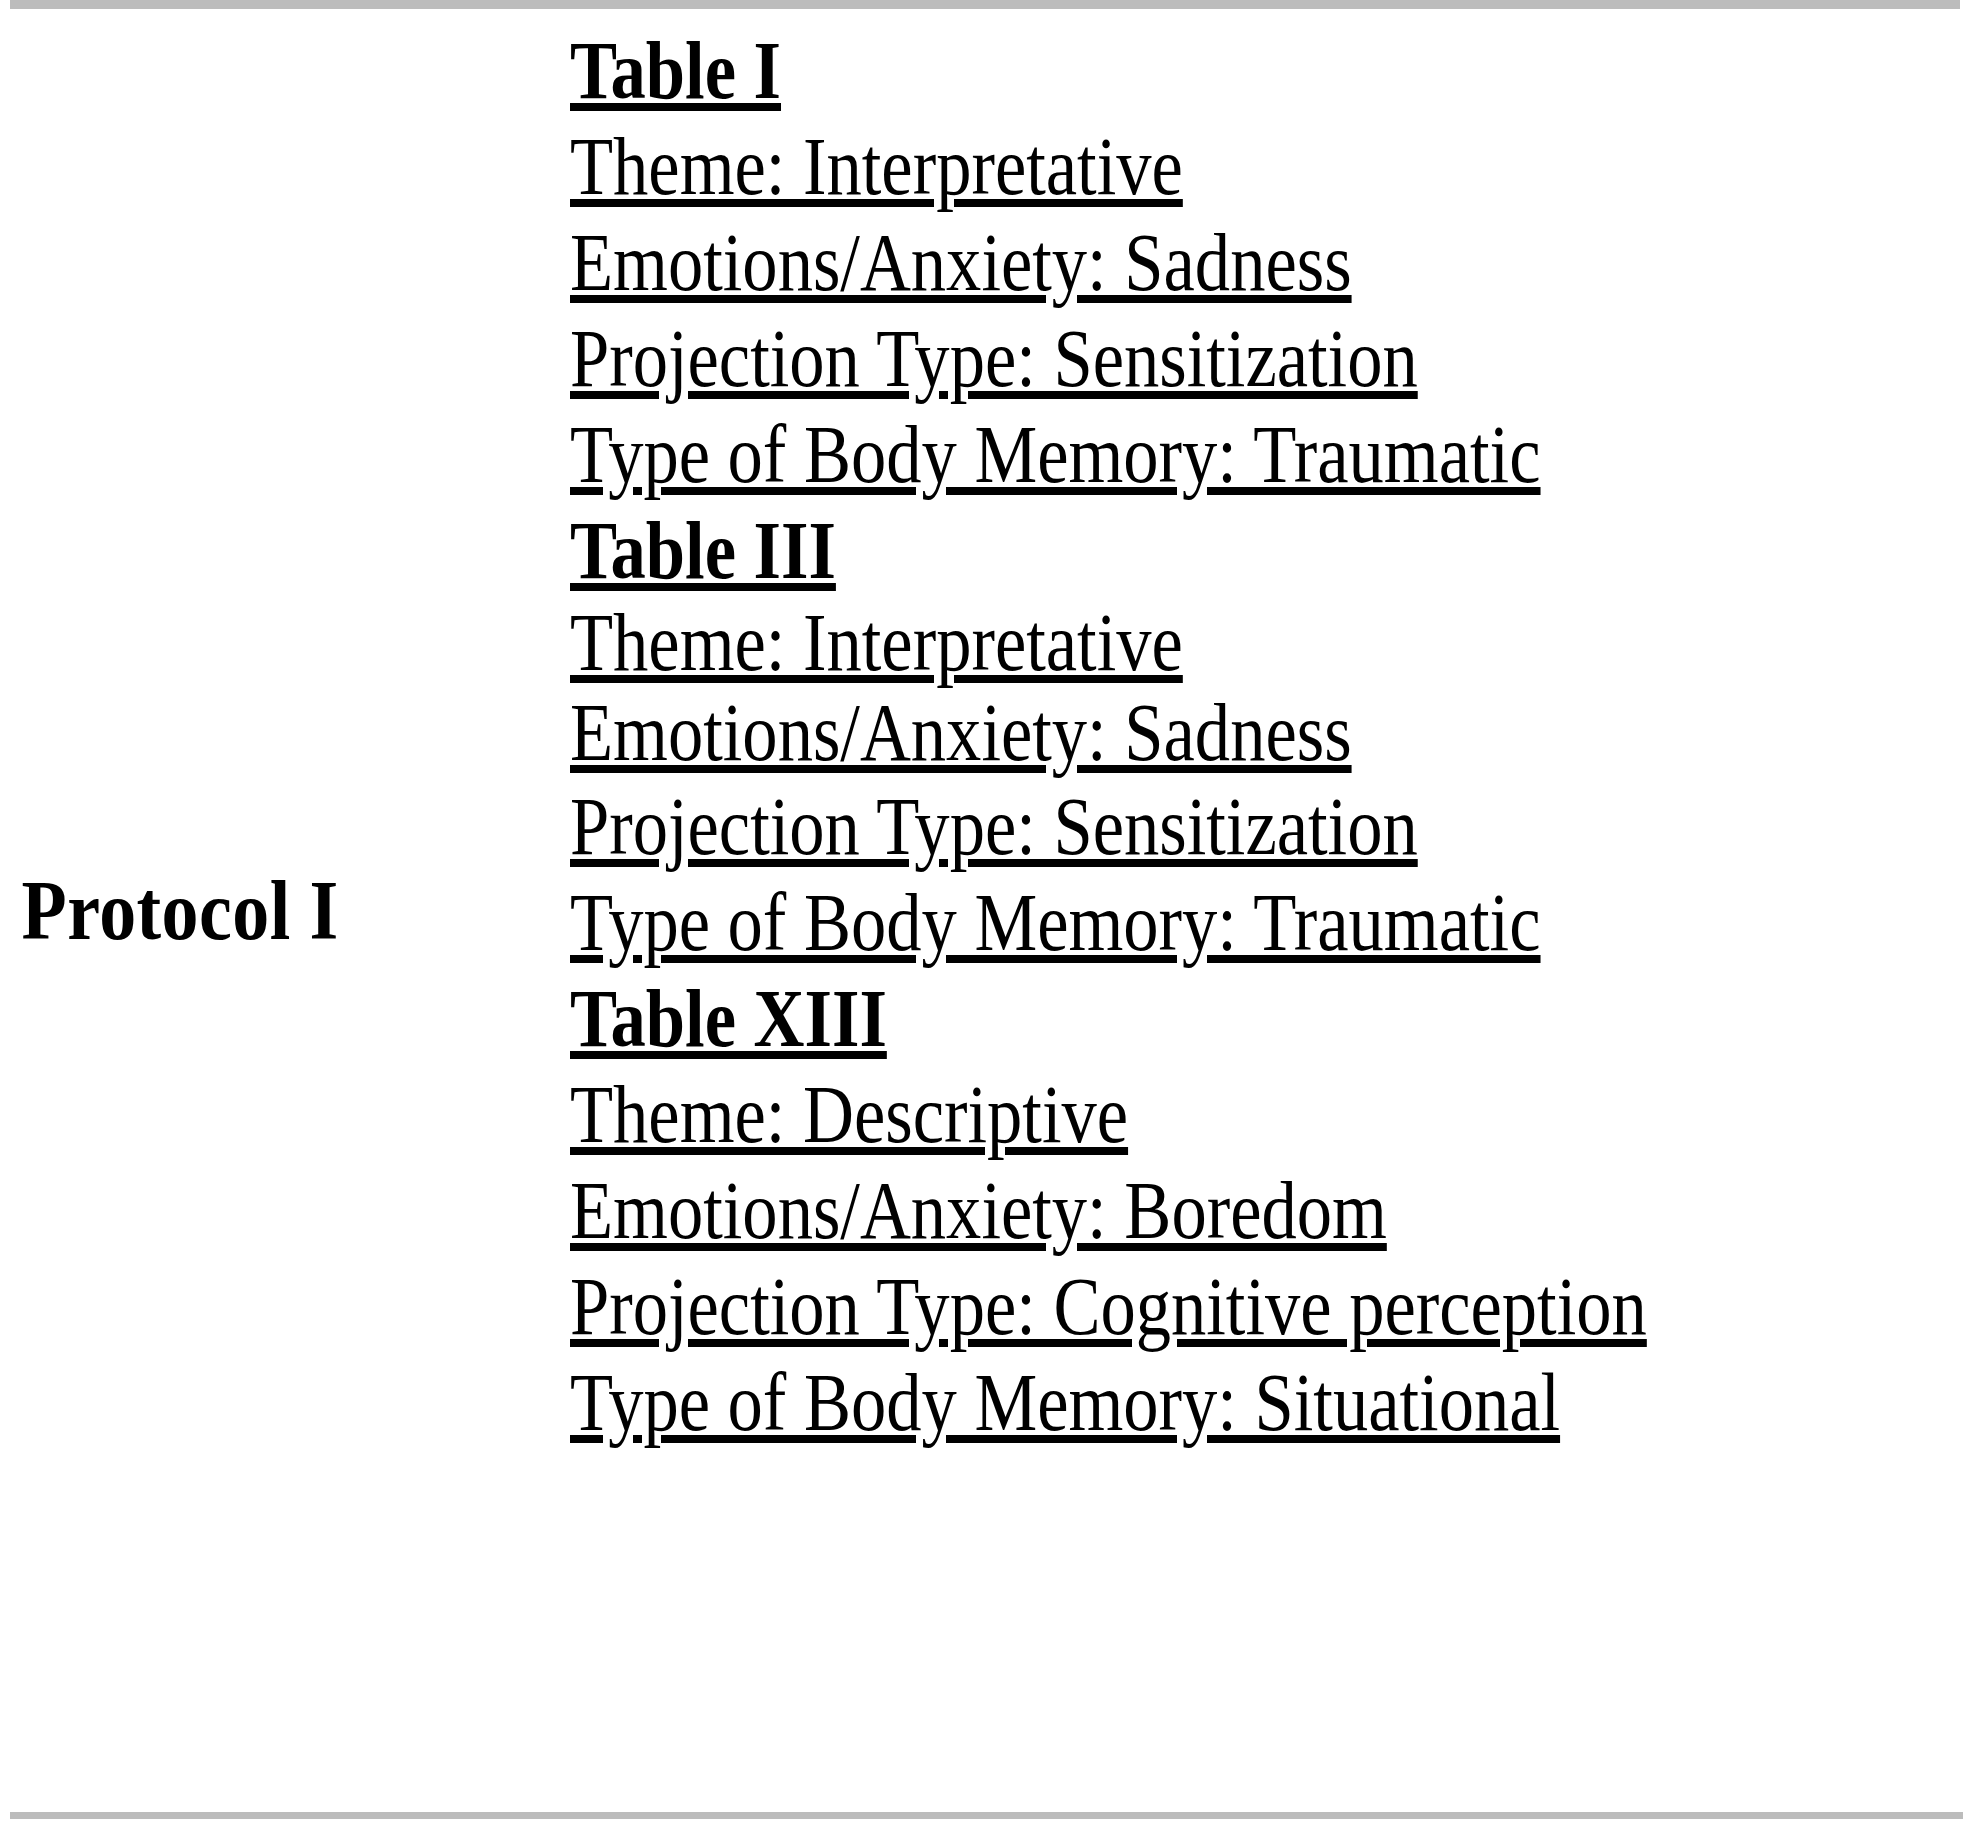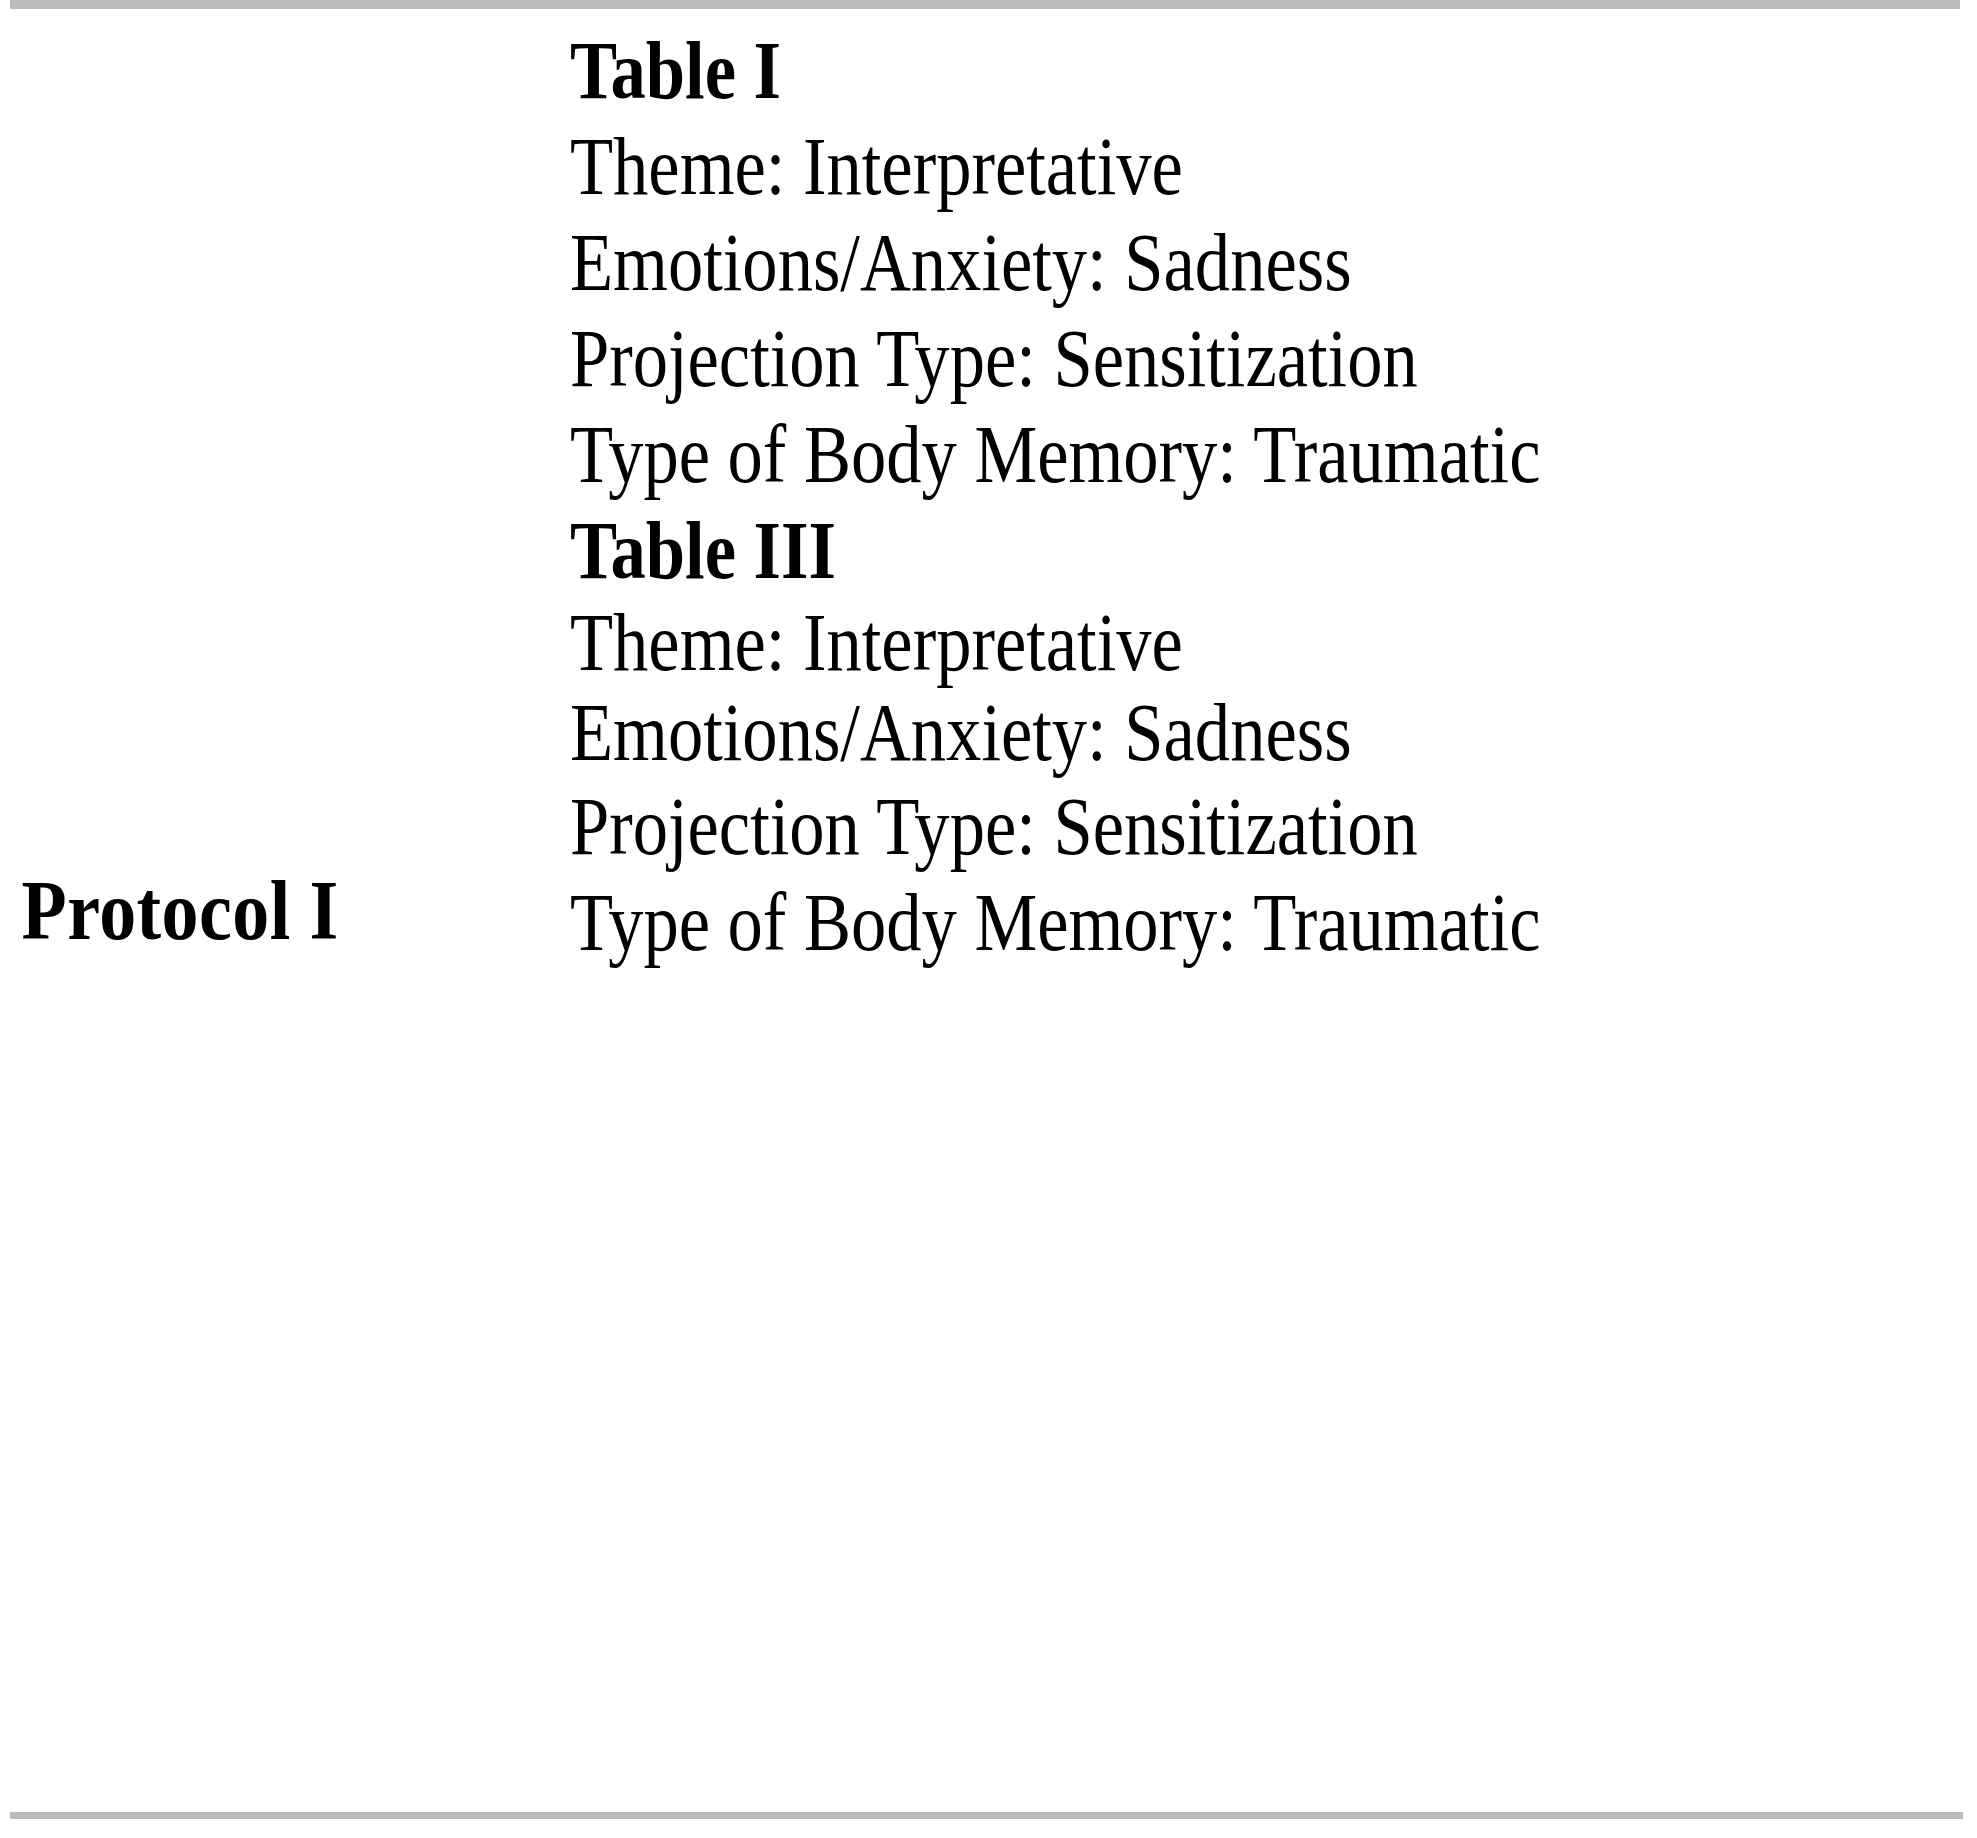--- a/index.html
+++ b/index.html
@@ -74,20 +74,21 @@
 
   .col-content {
     flex: 1 1 auto;
     display: block;
     padding-top: 14px;
     box-sizing: border-box;
   }
 
   .entry {
     display: block;
+    text-decoration: underline;
   }
 
   .entry-title {
     font-size: 82px;
     font-weight: bold;
     line-height: 96px;
     height: 96px;
     white-space: nowrap;
     transform: scaleX(0.86);
     transform-origin: left center;
@@ -137,19 +138,26 @@
       </div>
 
       <div class="entry">
         <div class="entry-title">Table III</div>
         <div class="entry-line tight">Theme: Interpretative</div>
         <div class="entry-line tight-follow">Emotions/Anxiety: Sadness</div>
         <div class="entry-line">Projection Type: Sensitization</div>
         <div class="entry-line">Type of Body Memory: Traumatic</div>
       </div>
 
+      <div class="entry">
+        <div class="entry-title">Table XIII</div>
+        <div class="entry-line">Theme: Descriptive</div>
+        <div class="entry-line">Emotions/Anxiety: Boredom</div>
+        <div class="entry-line">Projection Type: Cognitive perception</div>
+        <div class="entry-line">Type of Body Memory: Situational</div>
+      </div>
 
     </div>
   </div>
 
   <div class="rule rule-bottom"></div>
 
 </div>
 
 </body></html>

